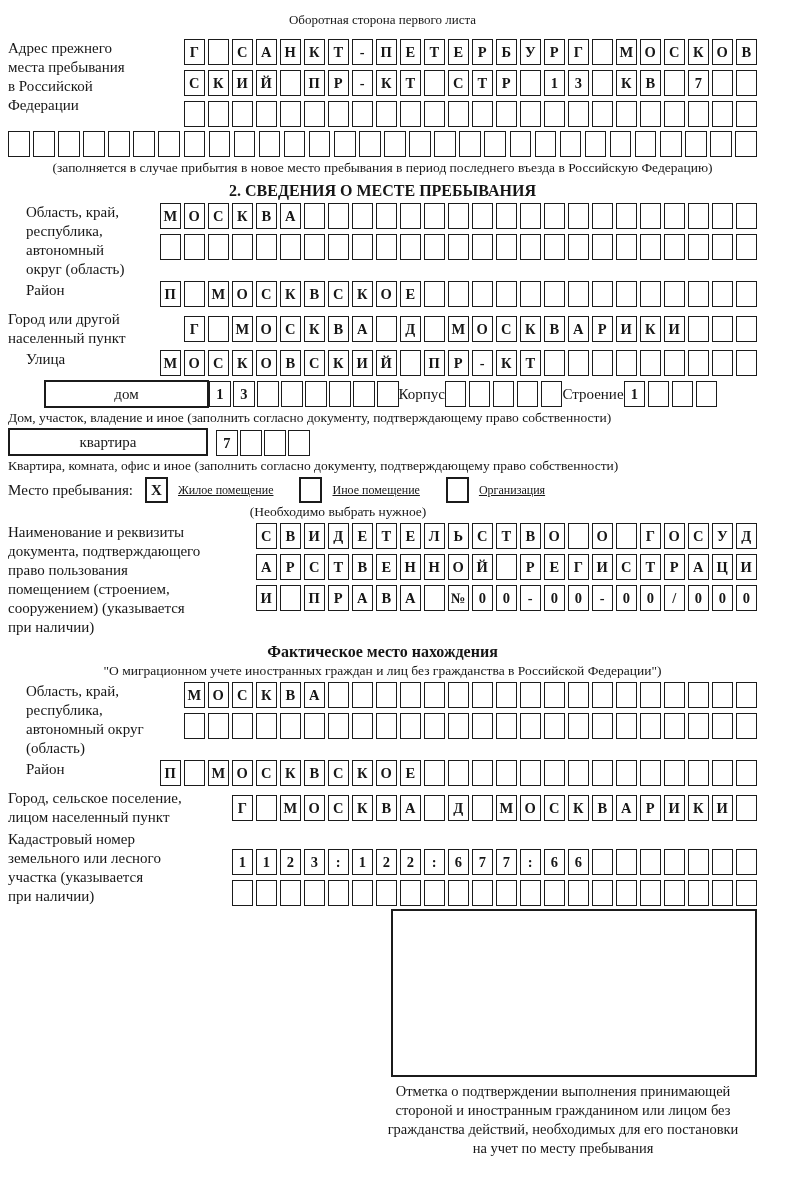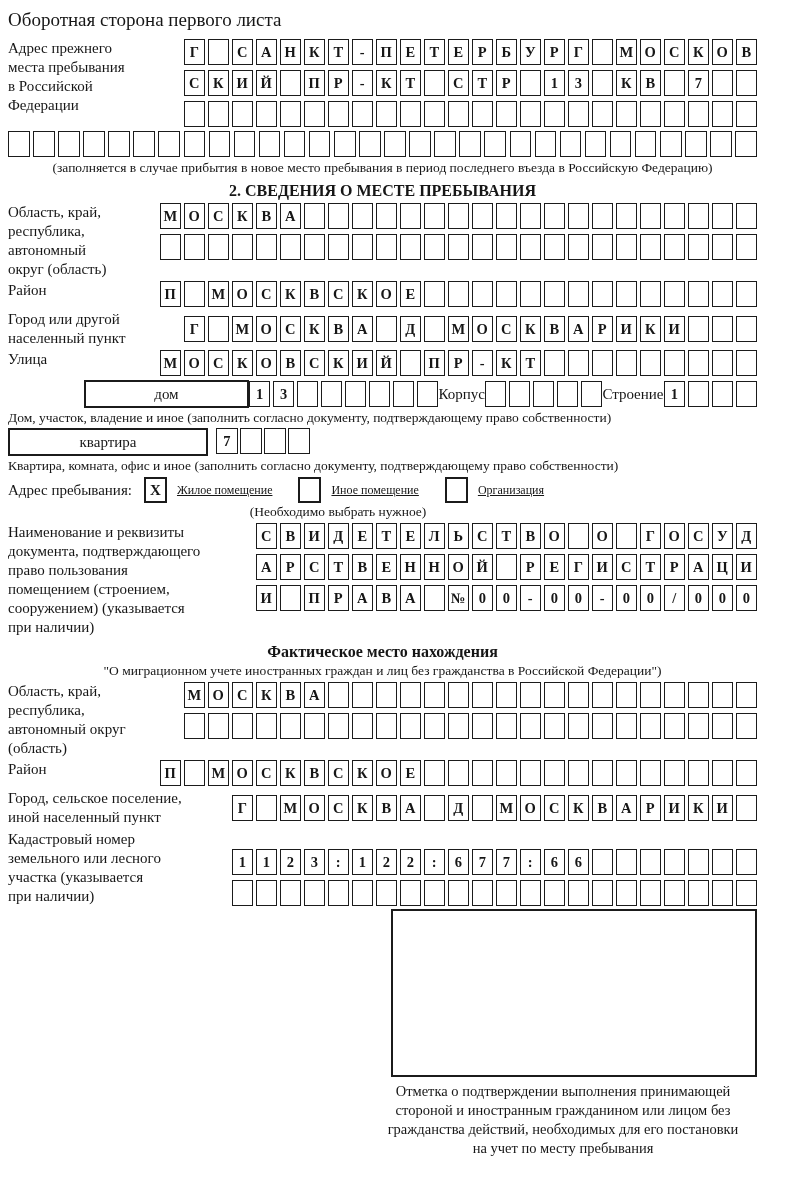--- a/index.html
+++ b/index.html
@@ -1,44 +1,44 @@
 <!DOCTYPE html>
 <html><head>
 <meta charset="utf-8">
 <style>
   html,body{margin:0;padding:0;}
   body{
     width:800px;height:1180px;overflow:hidden;background:#ffffff;color:#161616;
     font-family:"Liberation Serif","DejaVu Serif",serif;
     box-sizing:border-box;padding:10px 43px 0 8px;
   }
-  .hdr-note{text-align:left;font-size:19px;line-height:19px;}
+  .hdr-note{text-align:center;font-size:13px;line-height:19px;}
   .row{display:flex;align-items:flex-start;}
   .label{font-size:15px;line-height:19px;}
   .boxes{display:flex;gap:2.5px;margin-left:auto;}
   .cell{
     width:21.5px;height:26px;box-sizing:border-box;border:1.9px solid #1b1b1b;
     display:inline-flex;align-items:center;justify-content:center;
     font-size:14.5px;font-weight:600;flex:none;background:#fff;
   }
   .rows-col{margin-left:auto;display:flex;flex-direction:column;gap:5px;align-items:flex-end;}
   .full-row{display:flex;justify-content:space-between;margin-top:4px;}
   .full-row .cell{margin:0;}
   .center-note{text-align:center;font-size:13.5px;line-height:17px;margin-top:2px;}
   .sec-title{text-align:center;font-weight:bold;font-size:16px;line-height:20px;margin-top:5px;}
   .blk{display:flex;margin-top:3px;}
-  .mt2{margin-top:2px;} .mt3{margin-top:3px;gap:14px;}
+  .mt2{margin-top:2px;margin-left:18px;} .mt3{margin-top:3px;gap:14px;}
   .vcenter{align-items:center;}
   .widebox{height:28px;box-sizing:border-box;border:2px solid #1b1b1b;display:flex;align-items:center;justify-content:center;font-size:15px;flex:none;background:#fff;}
   .dom-box{width:165px;}
   .kv-box{width:200px;}
-  .house-row{justify-content:flex-end;align-items:center;margin-top:4px;padding-left:36px;}
+  .house-row{justify-content:flex-start;align-items:center;margin-top:4px;padding-left:36px;}
   .house-row .boxes{margin-left:0;}
   .inline-label{font-size:15px;line-height:19px;flex:none;}
-  .apt-row{align-items:flex-start;margin-top:2px;}
+  .apt-row{align-items:flex-end;margin-top:2px;}
   .apt-row .boxes{margin-left:8px;}
   .note-left{font-size:13.5px;line-height:17px;margin-top:1px;}
   .stay-row{align-items:center;margin-top:3px;}
   .checkbox{width:23px;height:26px;box-sizing:border-box;border:2px solid #1b1b1b;display:inline-flex;align-items:center;justify-content:center;font-size:15px;font-weight:600;flex:none;background:#fff;}
   .stay-label{font-size:15px;margin-right:12px;}
   .opt-label{font-size:12px;margin-left:10px;margin-right:26px;text-decoration:underline;}
   .stay-note{font-size:13.5px;line-height:17px;margin-left:165px;width:330px;text-align:center;}
   .fact-note{text-align:center;font-size:13.5px;line-height:18px;}
   .stamp{margin-left:auto;width:366px;height:168px;border:2px solid #1b1b1b;box-sizing:border-box;margin-top:3px;background:#fff;}
   .stamp-caption{margin-left:auto;width:388px;text-align:center;font-size:14.5px;line-height:19px;margin-top:5px;}
@@ -372,21 +372,21 @@
   <span class="boxes">
       <span class="cell">7</span>
       <span class="cell"></span>
       <span class="cell"></span>
       <span class="cell"></span>
     </span>
 </div>
 <div class="note-left">Квартира, комната, офис и иное (заполнить согласно документу, подтверждающему право собственности)</div>
 
 <div class="row stay-row">
-  <span class="stay-label">Адрес пребывания:</span>
+  <span class="stay-label">Место пребывания:</span>
   <span class="checkbox">X</span>
   <span class="opt-label">Жилое помещение</span>
   <span class="checkbox"></span>
   <span class="opt-label">Иное помещение</span>
   <span class="checkbox"></span>
   <span class="opt-label">Организация</span>
 </div>
 <div class="stay-note">(Необходимо выбрать нужное)</div>
 
 <div class="blk mt3">
@@ -566,21 +566,21 @@
       <span class="cell"></span>
       <span class="cell"></span>
       <span class="cell"></span>
       <span class="cell"></span>
     </div>
 </div>
 
 <div class="row vcenter mt3">
   <div class="label">
       <div>Город, сельское поселение,</div>
-      <div>иной населенный пункт</div>
+      <div>лицом населенный пункт</div>
     </div>
   <div class="boxes">
       <span class="cell">Г</span>
       <span class="cell"></span>
       <span class="cell">М</span>
       <span class="cell">О</span>
       <span class="cell">С</span>
       <span class="cell">К</span>
       <span class="cell">В</span>
       <span class="cell">А</span>

